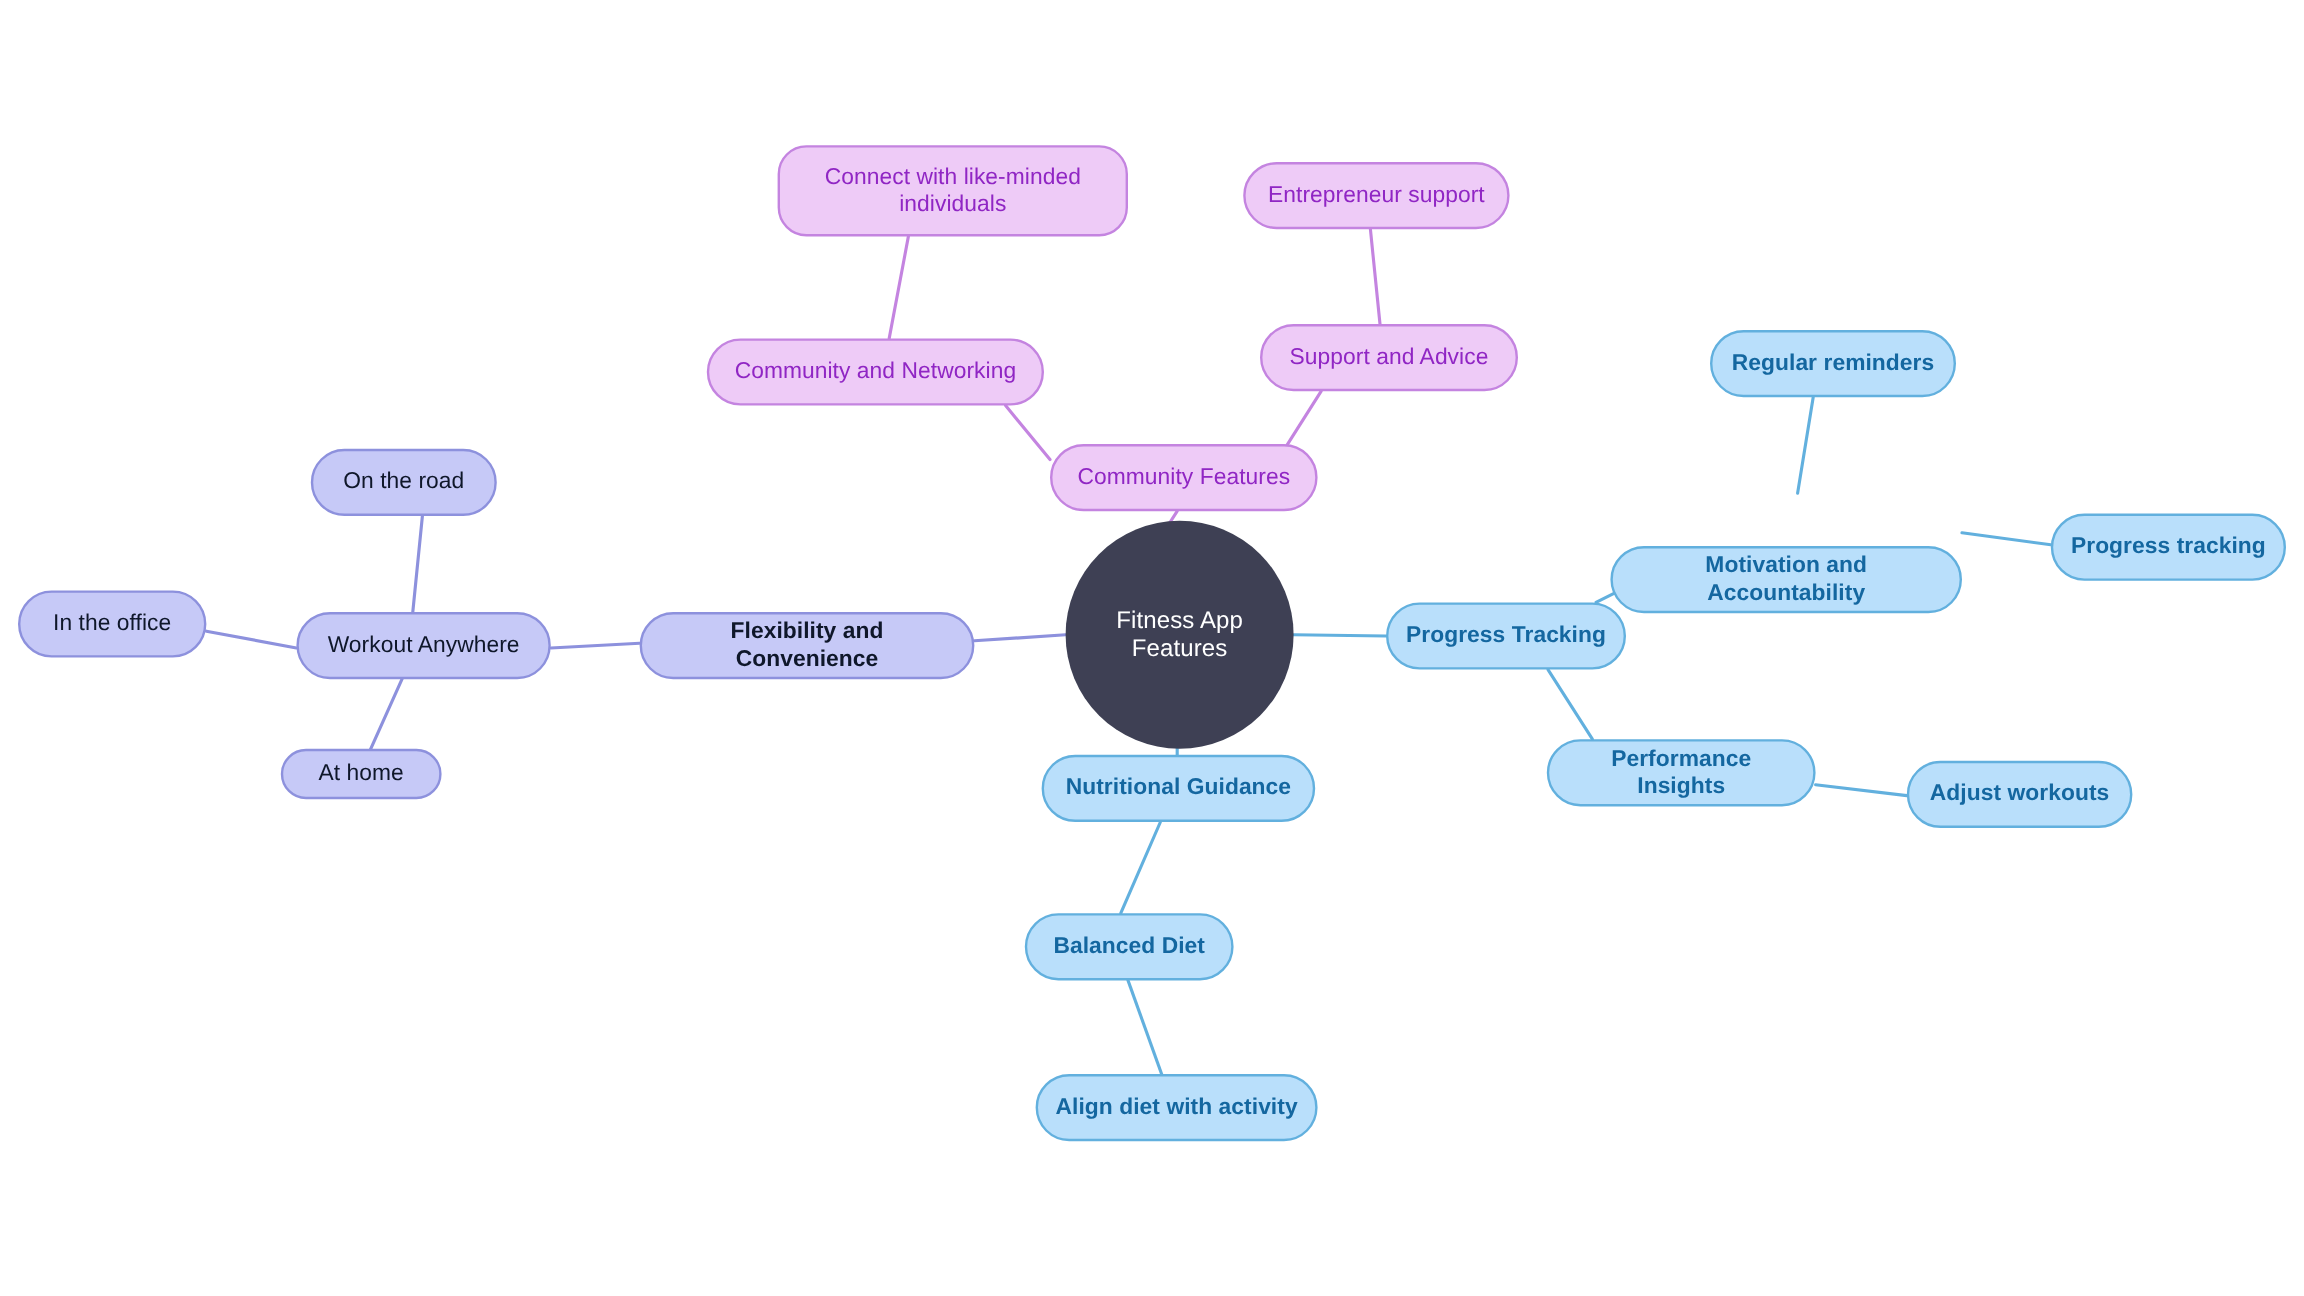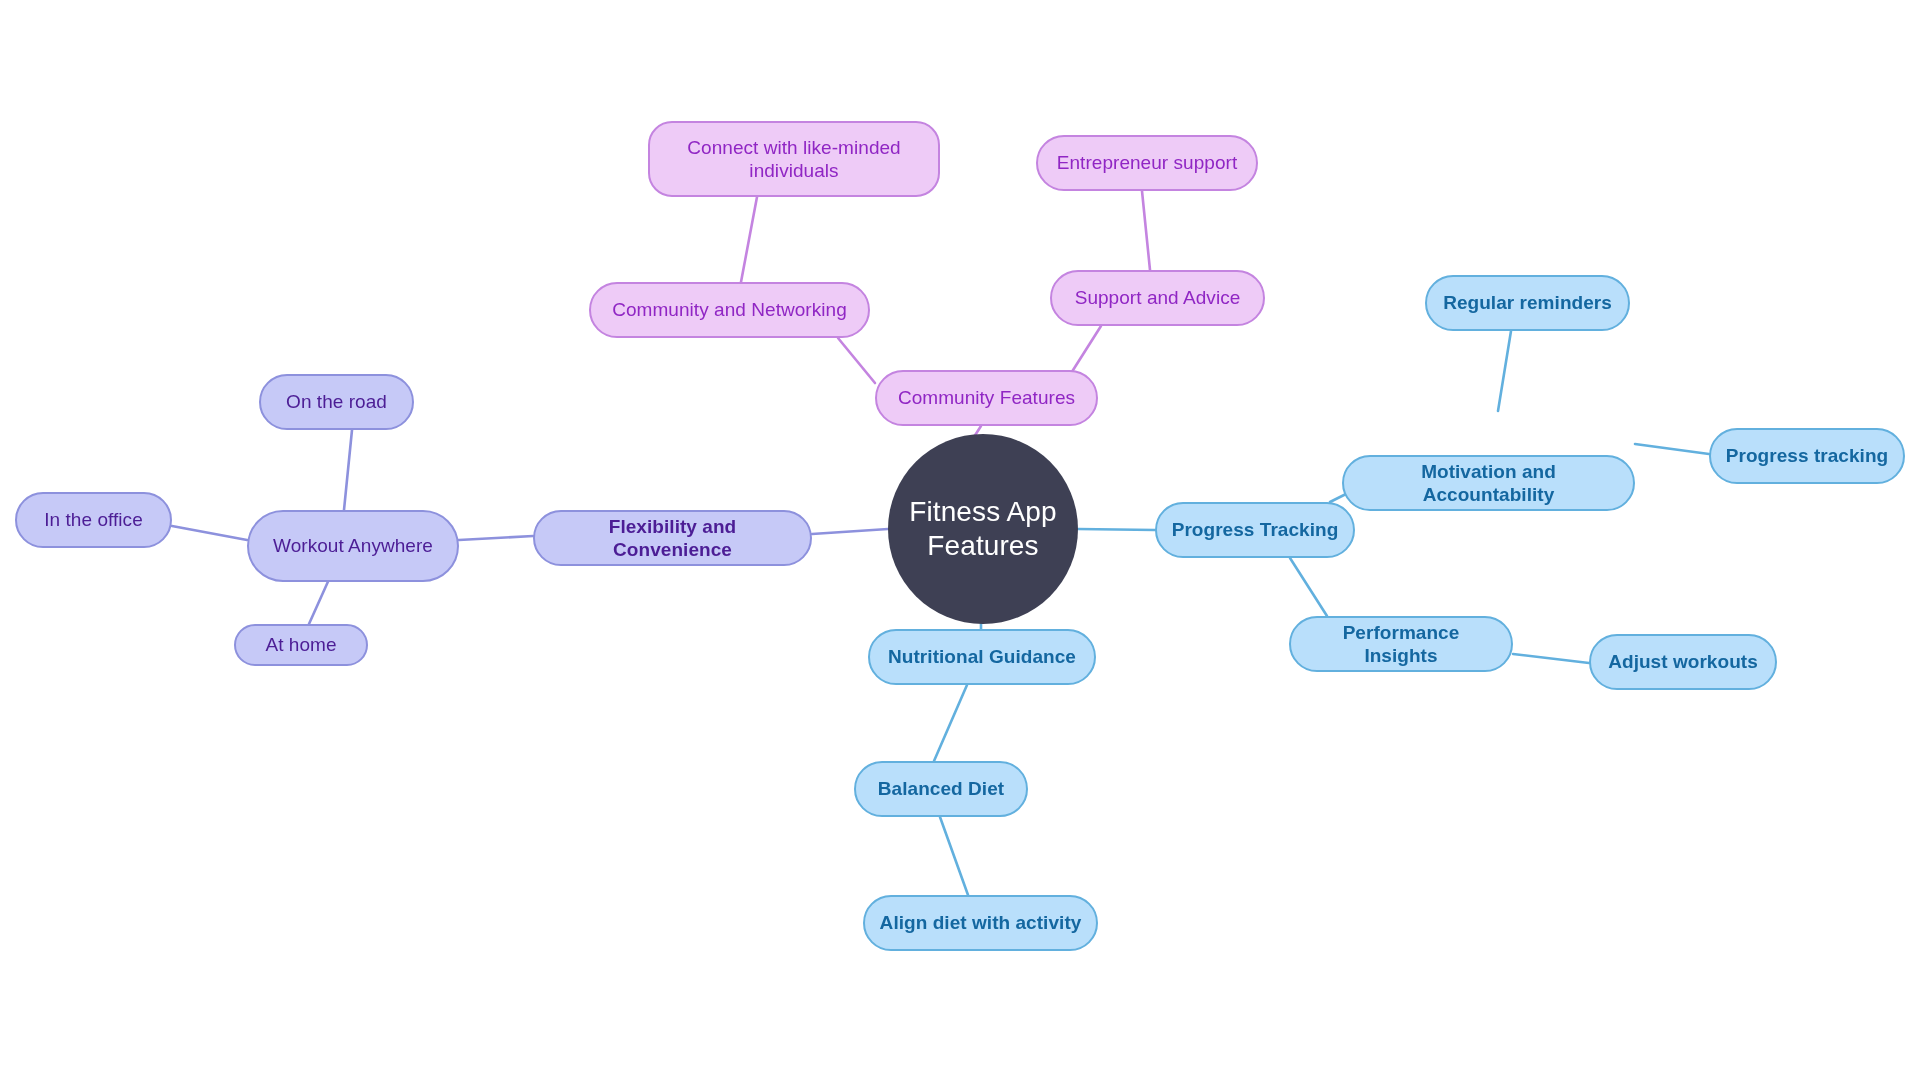--- a/index.html
+++ b/index.html
@@ -36,36 +36,36 @@
     text-align: center;
     line-height: 1.22;
     border-style: solid;
     border-width: 2px;
     white-space: pre-line;
     user-select: none;
   }
   .node.root {
     border-radius: 50%;
     border-width: 0;
-    font-size: 28px;
+    font-size: 20px;
     letter-spacing: 0.1px;
   }
   .node.pill {
     border-radius: 999px;
     font-size: 19px;
     padding: 0 14px;
     letter-spacing: 0.05px;
   }
   .node.pill.two-line {
     border-radius: 24px;
   }
   .theme-purple {
     background: #c6c9f7;
     border-color: #8d91dd;
-    color: #4c1d95;
+    color: #0f172a;
   }
   .theme-pink {
     background: #eecbf7;
     border-color: #c484e0;
     color: #9026c4;
   }
   .theme-blue {
     background: #b9dffb;
     border-color: #62b0de;
     color: #1467a0;
@@ -97,21 +97,21 @@
       <line x1="1635" y1="444" x2="1709" y2="454" stroke="#62b0de" stroke-width="2.6" stroke-linecap="round"></line>
       <line x1="1290" y1="558" x2="1327" y2="616" stroke="#62b0de" stroke-width="2.6" stroke-linecap="round"></line>
       <line x1="1513" y1="654" x2="1589" y2="663" stroke="#62b0de" stroke-width="2.6" stroke-linecap="round"></line>
       <line x1="981" y1="620" x2="981" y2="629" stroke="#62b0de" stroke-width="2.6" stroke-linecap="round"></line>
       <line x1="967" y1="685" x2="934" y2="761" stroke="#62b0de" stroke-width="2.6" stroke-linecap="round"></line>
       <line x1="940" y1="817" x2="968" y2="895" stroke="#62b0de" stroke-width="2.6" stroke-linecap="round"></line>
     </svg>
   <div id="node-layer">
       <div class="node root theme-dark" style="left: 888px; top: 434px; width: 190px; height: 190px;"><span>Fitness App Features</span></div>
       <div class="node pill theme-purple" style="left: 533px; top: 510px; width: 279px; height: 56px; font-weight: bold;"><span>Flexibility and Convenience</span></div>
-      <div class="node pill theme-purple" style="left: 247px; top: 510px; width: 212px; height: 72px; align-items: center;"><span>Workout Anywhere</span></div>
+      <div class="node pill theme-purple" style="left: 247px; top: 510px; width: 212px; height: 56px; align-items: center;"><span>Workout Anywhere</span></div>
       <div class="node pill theme-purple" style="left: 259px; top: 374px; width: 155px; height: 56px;"><span>On the road</span></div>
       <div class="node pill theme-purple" style="left: 15px; top: 492px; width: 157px; height: 56px;"><span>In the office</span></div>
       <div class="node pill theme-purple" style="left: 234px; top: 624px; width: 134px; height: 42px;"><span>At home</span></div>
       <div class="node pill theme-pink" style="left: 875px; top: 370px; width: 223px; height: 56px;"><span>Community Features</span></div>
       <div class="node pill theme-pink" style="left: 589px; top: 282px; width: 281px; height: 56px;"><span>Community and Networking</span></div>
       <div class="node pill theme-pink two-line" style="left: 648px; top: 121px; width: 292px; height: 76px;"><span>Connect with like-minded individuals</span></div>
       <div class="node pill theme-pink" style="left: 1050px; top: 270px; width: 215px; height: 56px;"><span>Support and Advice</span></div>
       <div class="node pill theme-pink" style="left: 1036px; top: 135px; width: 222px; height: 56px;"><span>Entrepreneur support</span></div>
       <div class="node pill theme-blue" style="left: 1155px; top: 502px; width: 200px; height: 56px;"><span>Progress Tracking</span></div>
       <div class="node pill theme-blue" style="left: 1342px; top: 411px; width: 293px; height: 56px; margin-top: 44px;"><span>Motivation and Accountability</span></div>

